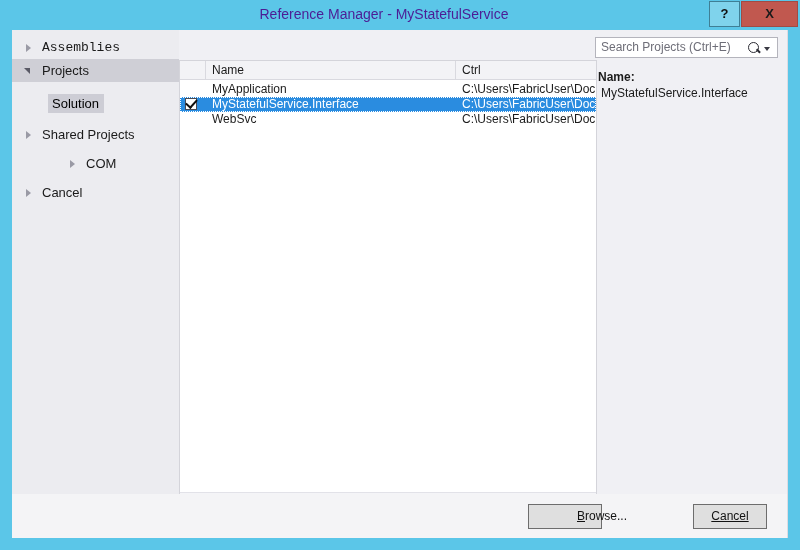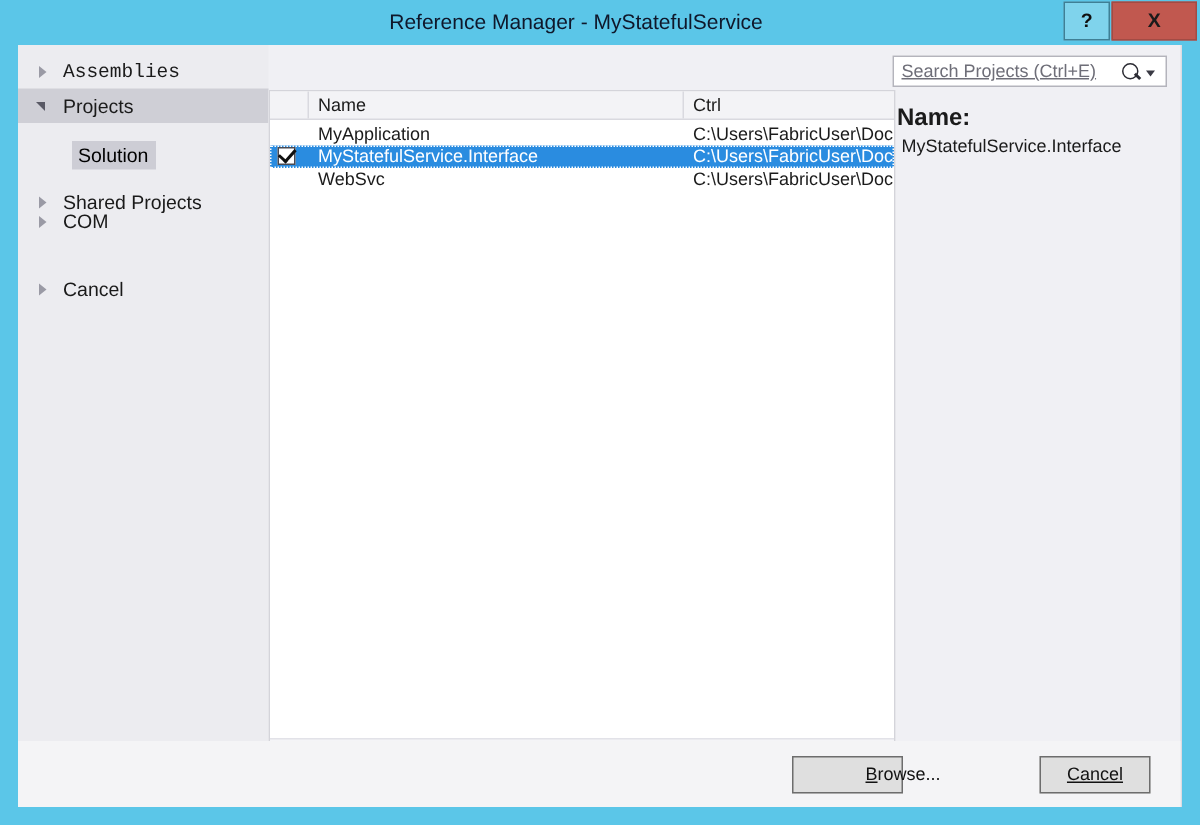--- a/index.html
+++ b/index.html
@@ -13,21 +13,21 @@
     position:absolute;left:0;top:0;width:800px;height:550px;
     background:#5bc6e8;box-sizing:border-box;
   }
   
   .titlebar{
     position:absolute;left:0;top:0;width:800px;height:30px;
     background:#5bc6e8;
   }
   .title-text{
     position:absolute;left:0;top:0;width:768px;height:30px;
-    line-height:29px;text-align:center;font-size:14px;color:#0f172a;
+    line-height:29px;text-align:center;font-size:14px;color:#4c1d95;
   }
   .win-btn{
     position:absolute;top:1px;height:26px;width:31px;
     box-sizing:border-box;border:1px solid #3f7f95;
     font-size:13px;line-height:24px;text-align:center;color:#101010;
     font-weight:bold;
   }
   .win-help{right:60px;background:#7fd3ec;}
   .win-close{right:2px;width:57px;background:#c1584f;border-color:#a24b44;color:#1a1a1a;}
   
@@ -125,39 +125,39 @@
     position:absolute;left:20px;top:3px;width:255px;height:11px;
     background:#d8d8e2;
   }
   
   .search{
     position:absolute;left:583px;top:7px;width:183px;height:21px;
     background:#ffffff;border:1px solid #b4b4bc;box-sizing:border-box;
   }
   .search-input{
     position:absolute;left:5px;top:0;width:140px;height:35px;line-height:19px;
-    font-size:12px;color:#6e6e78;text-decoration:underline;
+    font-size:12px;color:#6e6e78;
   }
   .mag{
     position:absolute;right:18px;top:4px;width:9px;height:9px;
     border:1.6px solid #2b2b33;border-radius:50%;
   }
   .mag:after{
     content:"";position:absolute;left:7px;top:7px;width:5px;height:1.6px;
     background:#2b2b33;transform:rotate(45deg);
   }
   .mag-caret{
     position:absolute;right:7px;top:9px;width:0;height:0;
     border-left:3px solid transparent;border-right:3px solid transparent;
     border-top:4px solid #3a3a44;
   }
   .details{
     position:absolute;left:586px;top:40px;width:185px;
   }
-  .det-label{font-size:16px;font-weight:bold;color:#1b1b1b;}
+  .det-label{font-size:12px;font-weight:bold;color:#1b1b1b;}
   .det-value{font-size:12px;color:#1b1b1b;margin-top:2px;margin-left:3px;word-break:break-all;}
   
   .footer{
     position:absolute;left:0;bottom:0;width:775px;height:44px;
     background:#f4f4f6;
   }
   .btn{
     position:absolute;top:10px;height:25px;width:74px;
     background:#dfdfdf;border:1px solid #6d6d6d;box-sizing:border-box;
     font-size:12px;color:#121212;text-align:center;line-height:23px;cursor:default;
@@ -194,21 +194,21 @@
 
       <div class="sub-item" style="top:63px;">
         <span class="hl">Solution</span>
       </div>
 
       <div class="nav-item" style="top:93px;">
         <span class="tri tri-closed"></span>
         <span>Shared Projects</span>
       </div>
 
-      <div class="nav-item" style="top:106px;">
+      <div class="nav-item" style="top:122px;margin-left:44px;">
         <span class="tri tri-closed"></span>
         <span>COM</span>
       </div>
 
       <div class="nav-item" style="top:151px;">
         <span class="tri tri-closed"></span>
         <span>Cancel</span>
       </div>
     </div>
 

